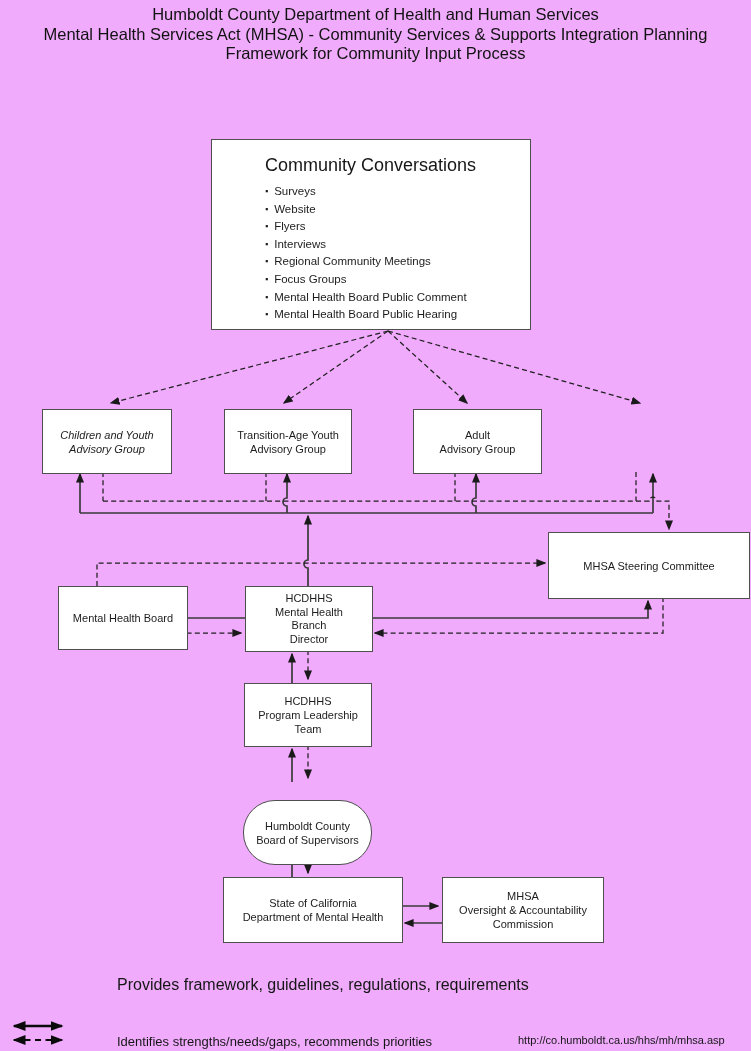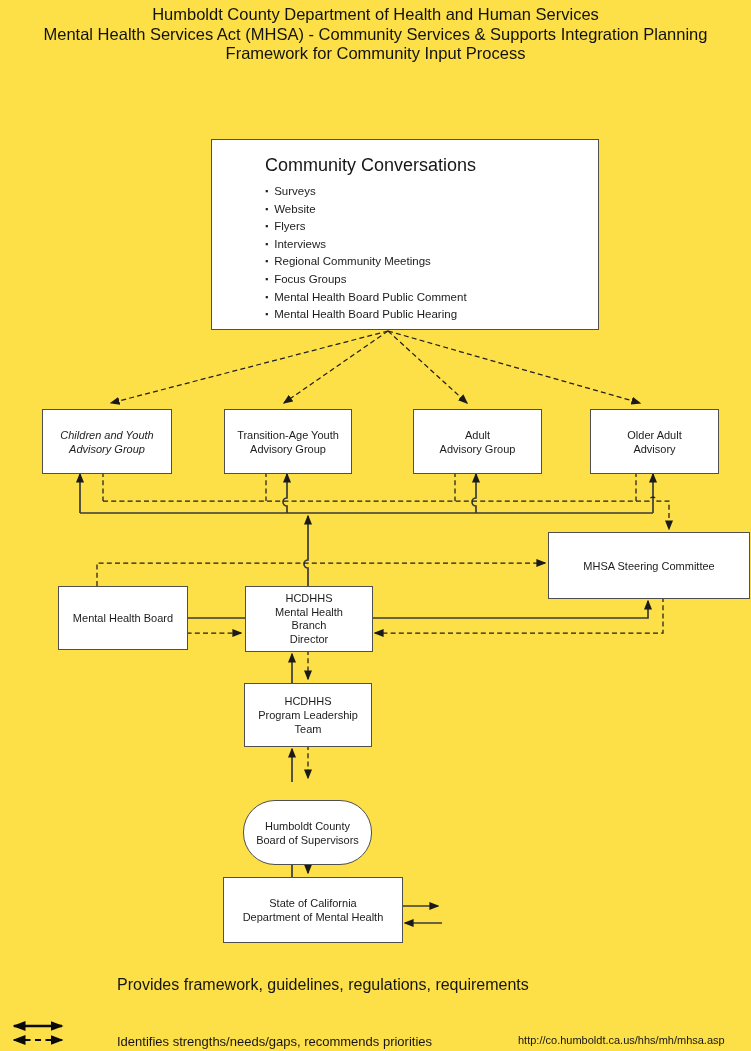--- a/index.html
+++ b/index.html
@@ -1,25 +1,25 @@
 <!DOCTYPE html>
 <html><head>
 <meta charset="utf-8">
 <style>
   html,body{margin:0;padding:0;background:#ffffff;}
-  #page{position:relative;width:751px;height:1051px;background:#fde047;
+  #page{position:relative;width:751px;height:1051px;background:#f0abfc;
         font-family:"Liberation Sans","DejaVu Sans",sans-serif;color:#111;overflow:hidden;}
   #page-title{position:absolute;left:0;top:5px;width:751px;text-align:center;
         font-size:16.5px;line-height:19.5px;white-space:pre-line;color:#121212;}
   .box{position:absolute;border:1.4px solid #4f4f4f;background:#ffffff;
         display:flex;align-items:center;justify-content:center;text-align:center;
         font-size:11px;line-height:14px;color:#1c1c1c;z-index:2;}
   .box .lbl{white-space:pre-line;}
   
-  #box-cc{left:211px;top:139px;width:388px;height:191px;flex-direction:column;
+  #box-cc{left:211px;top:139px;width:320px;height:191px;flex-direction:column;
         align-items:flex-start;justify-content:flex-start;text-align:left;
         padding:14px 0 0 53px;box-sizing:border-box;}
   #cc-title{font-size:18px;line-height:22px;margin-bottom:7px;color:#161616;}
   .cc-item{font-size:11.5px;line-height:16.6px;display:flex;align-items:baseline;}
   .cc-bullet{font-size:9px;margin-right:6px;position:relative;top:-1px;}
   
   #box-cya{left:42px;top:409px;width:128px;height:63px;font-style:italic;}
   #box-tay{left:224px;top:409px;width:126px;height:63px;}
   #box-aag{left:413px;top:409px;width:127px;height:63px;}
   #box-oaa{left:590px;top:409px;width:127px;height:63px;}
@@ -143,24 +143,20 @@
 Advisory Group</span>
     </div>
   <div class="box" id="box-tay">
       <span class="lbl">Transition-Age Youth
 Advisory Group</span>
     </div>
   <div class="box" id="box-aag">
       <span class="lbl">Adult
 Advisory Group</span>
     </div>
-  <div class="box" id="box-oaa">
-      <span class="lbl">Older Adult
-Advisory</span>
-    </div>
 
   <div class="box" id="box-msc">
       <span class="lbl">MHSA Steering Committee</span>
     </div>
   <div class="box" id="box-mhb">
       <span class="lbl">Mental Health Board</span>
     </div>
   <div class="box" id="box-bd">
       <span class="lbl">HCDHHS
 Mental Health
@@ -173,18 +169,23 @@
 Team</span>
     </div>
   <div class="box" id="box-bos">
       <span class="lbl">Humboldt County
 Board of Supervisors</span>
     </div>
   <div class="box" id="box-st">
       <span class="lbl">State of California
 Department of Mental Health</span>
     </div>
+  <div class="box" id="box-ov">
+      <span class="lbl">MHSA
+Oversight &amp; Accountability
+Commission</span>
+    </div>
 
   <div id="legend-solid-label">Provides framework, guidelines, regulations, requirements</div>
   <div id="legend-dashed-label">Identifies strengths/needs/gaps, recommends priorities</div>
   <div id="footer-url">http://co.humboldt.ca.us/hhs/mh/mhsa.asp</div>
 
 </div>
 
 </body></html>

